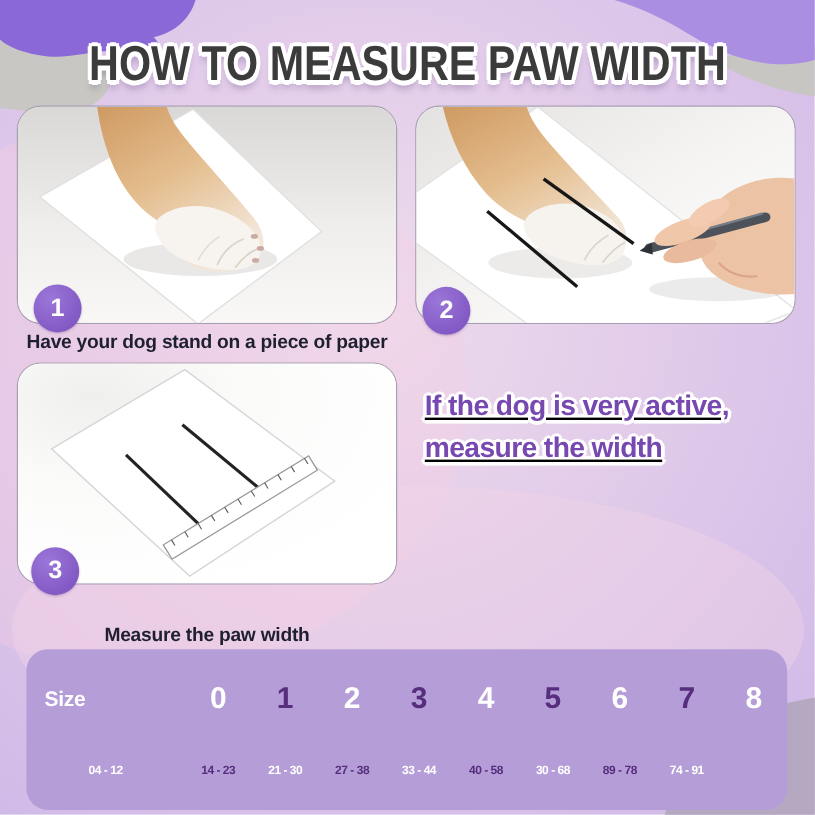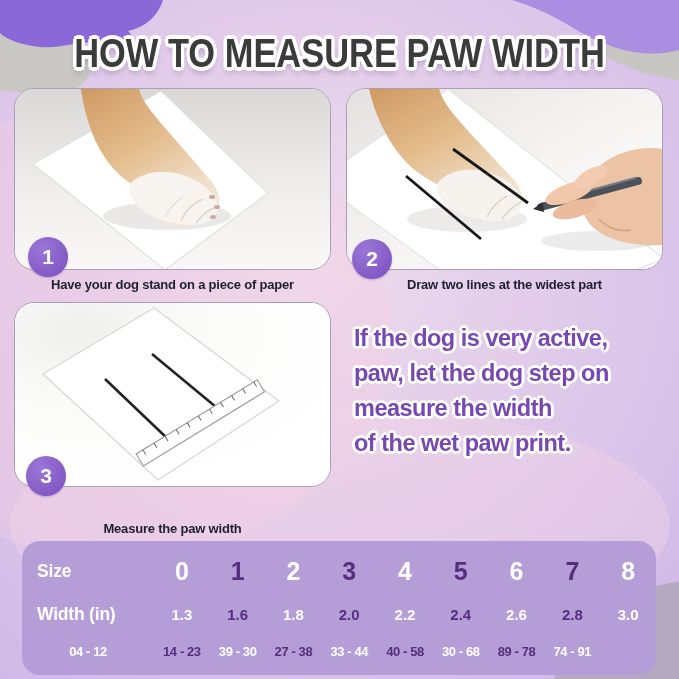--- a/index.html
+++ b/index.html
@@ -34,27 +34,27 @@
     color:#fff; font-size:21px; font-weight:bold;
     display:flex; align-items:center; justify-content:center; z-index:4;
     box-shadow:0 1px 2px rgba(60,30,90,.25);
   }
   #badge1 { left:28px;  top:237px; }
   #badge2 { left:352px; top:239px; }
   #badge3 { left:26px;  top:456px; }
 
   .caption {
     position:absolute; width:317px; text-align:center; z-index:3;
-    font-size:13px; font-weight:bold; letter-spacing:-.2px; color:#1e2030;
+    font-size:16px; font-weight:bold; letter-spacing:-.2px; color:#1e2030;
   }
   #cap1 { left:14px;  top:277px; }
   #cap2 { left:346px; top:277px; }
   #cap3 { left:14px;  top:521px; }
 
-  .tip { position:absolute; left:354px; top:321px; width:320px; z-index:3; }
+  .tip { position:absolute; left:354px; top:321px; width:320px; z-index:3;text-decoration:underline; }
   .tip .tip-line {
     font-size:23.5px; font-weight:bold; letter-spacing:-.5px; line-height:35px;
     color:#7648b0; white-space:nowrap;
     text-shadow:
       -2px -2px 0 #fff, 2px -2px 0 #fff, -2px 2px 0 #fff, 2px 2px 0 #fff,
       0 -3px 0 #fff, 0 3px 0 #fff, -3px 0 0 #fff, 3px 0 0 #fff;
   }
 
   .size-table {
     position:absolute; left:22px; top:541px; width:634px; height:134px;
@@ -68,21 +68,21 @@
   }
   .tlabel {
     color:#fff; font-weight:bold; font-size:17.5px; padding-left:15px;
     letter-spacing:-.2px;
   }
   .tcell { text-align:center; font-weight:bold; }
   .tcell.light { color:#ffffff; }
   .tcell.dark  { color:#562e7d; }
   .trow-size   .tcell { font-size:25px; }
   .trow-width  .tcell { font-size:15px; }
-  .trow-weight .tcell { font-size:13px; letter-spacing:-.4px; white-space:nowrap; }
+  .trow-weight .tcell { font-size:10px; letter-spacing:-.4px; white-space:nowrap; }
 </style>
 </head>
 <body>
 
 <div class="stage">
 
   <svg class="bg" width="679" height="679" viewBox="0 0 679 679">
     <defs>
       <radialGradient id="bgGrad" cx="45%" cy="38%" r="78%">
         <stop offset="0%" stop-color="#eedcec"></stop>
@@ -194,59 +194,44 @@
       <span>1</span>
     </div>
   <div class="badge" id="badge2">
       <span>2</span>
     </div>
   <div class="badge" id="badge3">
       <span>3</span>
     </div>
 
   <div class="caption" id="cap1">Have your dog stand on a piece of paper</div>
-  <div class="caption" id="cap2">Draw two lines at the widest part</div>
   <div class="caption" id="cap3">Measure the paw width</div>
 
   <div class="tip">
     <div class="tip-line">If the dog is very active,</div>
-    <div class="tip-line">paw, let the dog step on</div>
     <div class="tip-line">measure the width</div>
-    <div class="tip-line">of the wet paw print.</div>
   </div>
 
   <div class="size-table">
     <div class="trow trow-size">
       <div class="tlabel">Size</div>
       <div class="tcell light">0</div>
       <div class="tcell dark">1</div>
       <div class="tcell light">2</div>
       <div class="tcell dark">3</div>
       <div class="tcell light">4</div>
       <div class="tcell dark">5</div>
       <div class="tcell light">6</div>
       <div class="tcell dark">7</div>
       <div class="tcell light">8</div>
     </div>
-    <div class="trow trow-width">
-      <div class="tlabel">Width (in)</div>
-      <div class="tcell light">1.3</div>
-      <div class="tcell dark">1.6</div>
-      <div class="tcell light">1.8</div>
-      <div class="tcell dark">2.0</div>
-      <div class="tcell light">2.2</div>
-      <div class="tcell dark">2.4</div>
-      <div class="tcell light">2.6</div>
-      <div class="tcell dark">2.8</div>
-      <div class="tcell light">3.0</div>
-    </div>
     <div class="trow trow-weight">
       <div class="tcell light">04 - 12</div>
       <div class="tcell dark">14 - 23</div>
-      <div class="tcell light">39 - 30</div>
+      <div class="tcell light">21 - 30</div>
       <div class="tcell dark">27 - 38</div>
       <div class="tcell light">33 - 44</div>
       <div class="tcell dark">40 - 58</div>
       <div class="tcell light">30 - 68</div>
       <div class="tcell dark">89 - 78</div>
       <div class="tcell light">74 - 91</div>
     </div>
   </div>
 
 </div>

